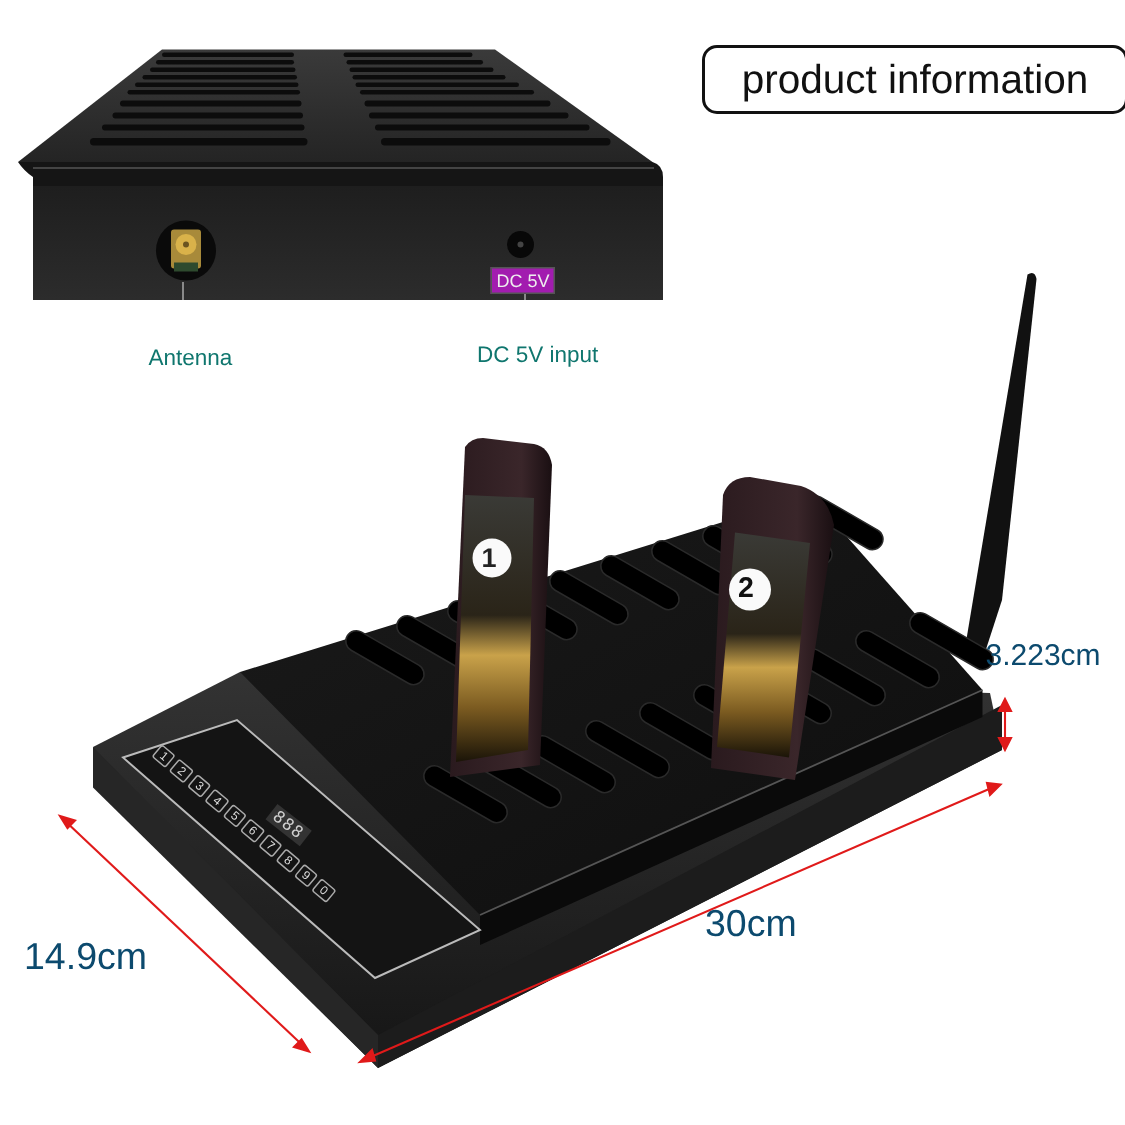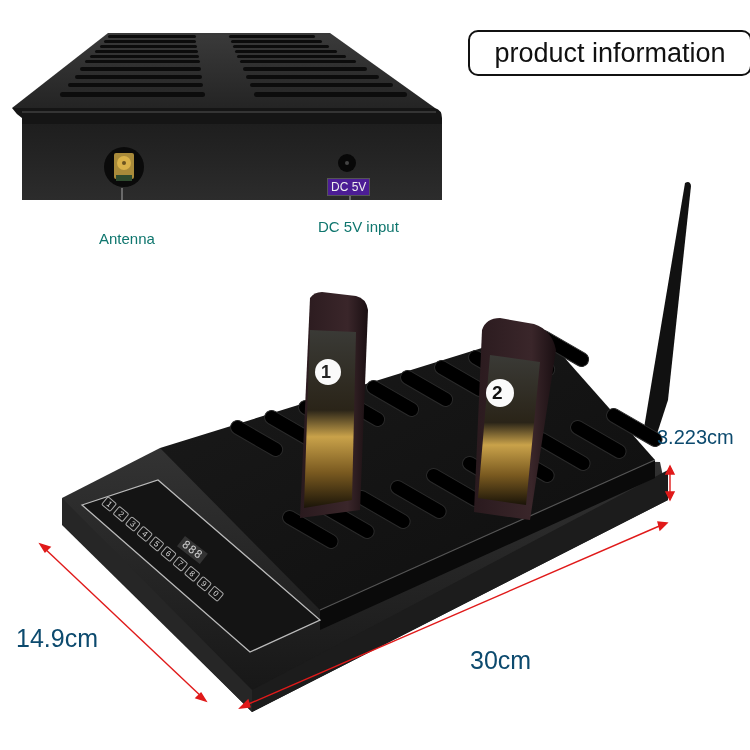--- a/index.html
+++ b/index.html
@@ -4,21 +4,21 @@
 <style>
   html,body{margin:0;padding:0;background:#ffffff;}
   body{width:750px;height:750px;position:relative;overflow:hidden;font-family:"Liberation Sans",sans-serif;}
   .abs{position:absolute;}
   
   .info-box{left:468px;top:30px;width:284px;height:46px;border:2px solid #111;border-radius:10px;box-sizing:border-box;
     display:flex;align-items:center;justify-content:center;font-size:27px;color:#111;background:#fff;}
   
   .back-top{left:0;top:0;width:460px;height:200px;}
   .lbl-brown{font-size:15px;color:#0f766e;}
-  .lbl-white{font-size:12px;color:#eee;background:#4c1d95;padding:1px 3px;border:1px solid #555;}
+  .lbl-white{font-size:12px;color:#eee;background:#a21caf;padding:1px 3px;border:1px solid #555;}
   .dim{color:#0c4a6e;font-size:25px;}
 </style>
 </head>
 <body>
 
 <div class="abs info-box">
   <span>product information</span>
 </div>
 
 <svg class="abs back-top" width="460" height="200" viewBox="0 0 460 200">
@@ -78,21 +78,21 @@
     <circle cx="347" cy="163" r="2" fill="#444"></circle>
   </g>
 
   <line x1="122" y1="188" x2="122" y2="222" stroke="#aaa" stroke-width="1"></line>
   <line x1="350" y1="194" x2="350" y2="222" stroke="#aaa" stroke-width="1"></line>
 </svg>
 
 <div class="abs lbl-white" style="left:327px;top:178px;">DC 5V</div>
 
 <div class="abs lbl-brown" style="left:99px;top:230px;">Antenna</div>
-<div class="abs lbl-brown" style="left:318px;top:218px;">DC 5V input</div>
+<div class="abs lbl-brown" style="left:318px;top:228px;">DC 5V input</div>
 
 <svg class="abs" style="left:0;top:170px;" width="750" height="580" viewBox="0 170 750 580">
   <defs>
     <linearGradient id="baseTop" x1="0" y1="0" x2="1" y2="1">
       <stop offset="0" stop-color="#1a1a1a"></stop>
       <stop offset="1" stop-color="#0e0e0e"></stop>
     </linearGradient>
     <linearGradient id="sideFace" x1="0" y1="0" x2="0" y2="1">
       <stop offset="0" stop-color="#333"></stop>
       <stop offset="1" stop-color="#151515"></stop>
@@ -192,14 +192,14 @@
   <span style="font-size:8px;color:#ddd;border:1px solid #aaa;border-radius:2px;padding:0 3px;">6</span>
   <span style="font-size:8px;color:#ddd;border:1px solid #aaa;border-radius:2px;padding:0 3px;">7</span>
   <span style="font-size:8px;color:#ddd;border:1px solid #aaa;border-radius:2px;padding:0 3px;">8</span>
   <span style="font-size:8px;color:#ddd;border:1px solid #aaa;border-radius:2px;padding:0 3px;">9</span>
   <span style="font-size:8px;color:#ddd;border:1px solid #aaa;border-radius:2px;padding:0 3px;">0</span>
 </div>
 
 <div class="abs" style="left:185px;top:536px;transform:rotate(38deg);transform-origin:0 0;font-family:'DejaVu Sans Mono',monospace;font-size:11px;color:#cfcfcf;background:#333;padding:0 3px;letter-spacing:1px;">888</div>
 
 <div class="abs dim" style="left:16px;top:624px;">14.9cm</div>
-<div class="abs dim" style="left:470px;top:646px;">30cm</div>
+<div class="abs dim" style="left:470px;top:602px;">30cm</div>
 <div class="abs dim" style="left:657px;top:426px;font-size:20px;">3.223cm</div>
 
 </body></html>

